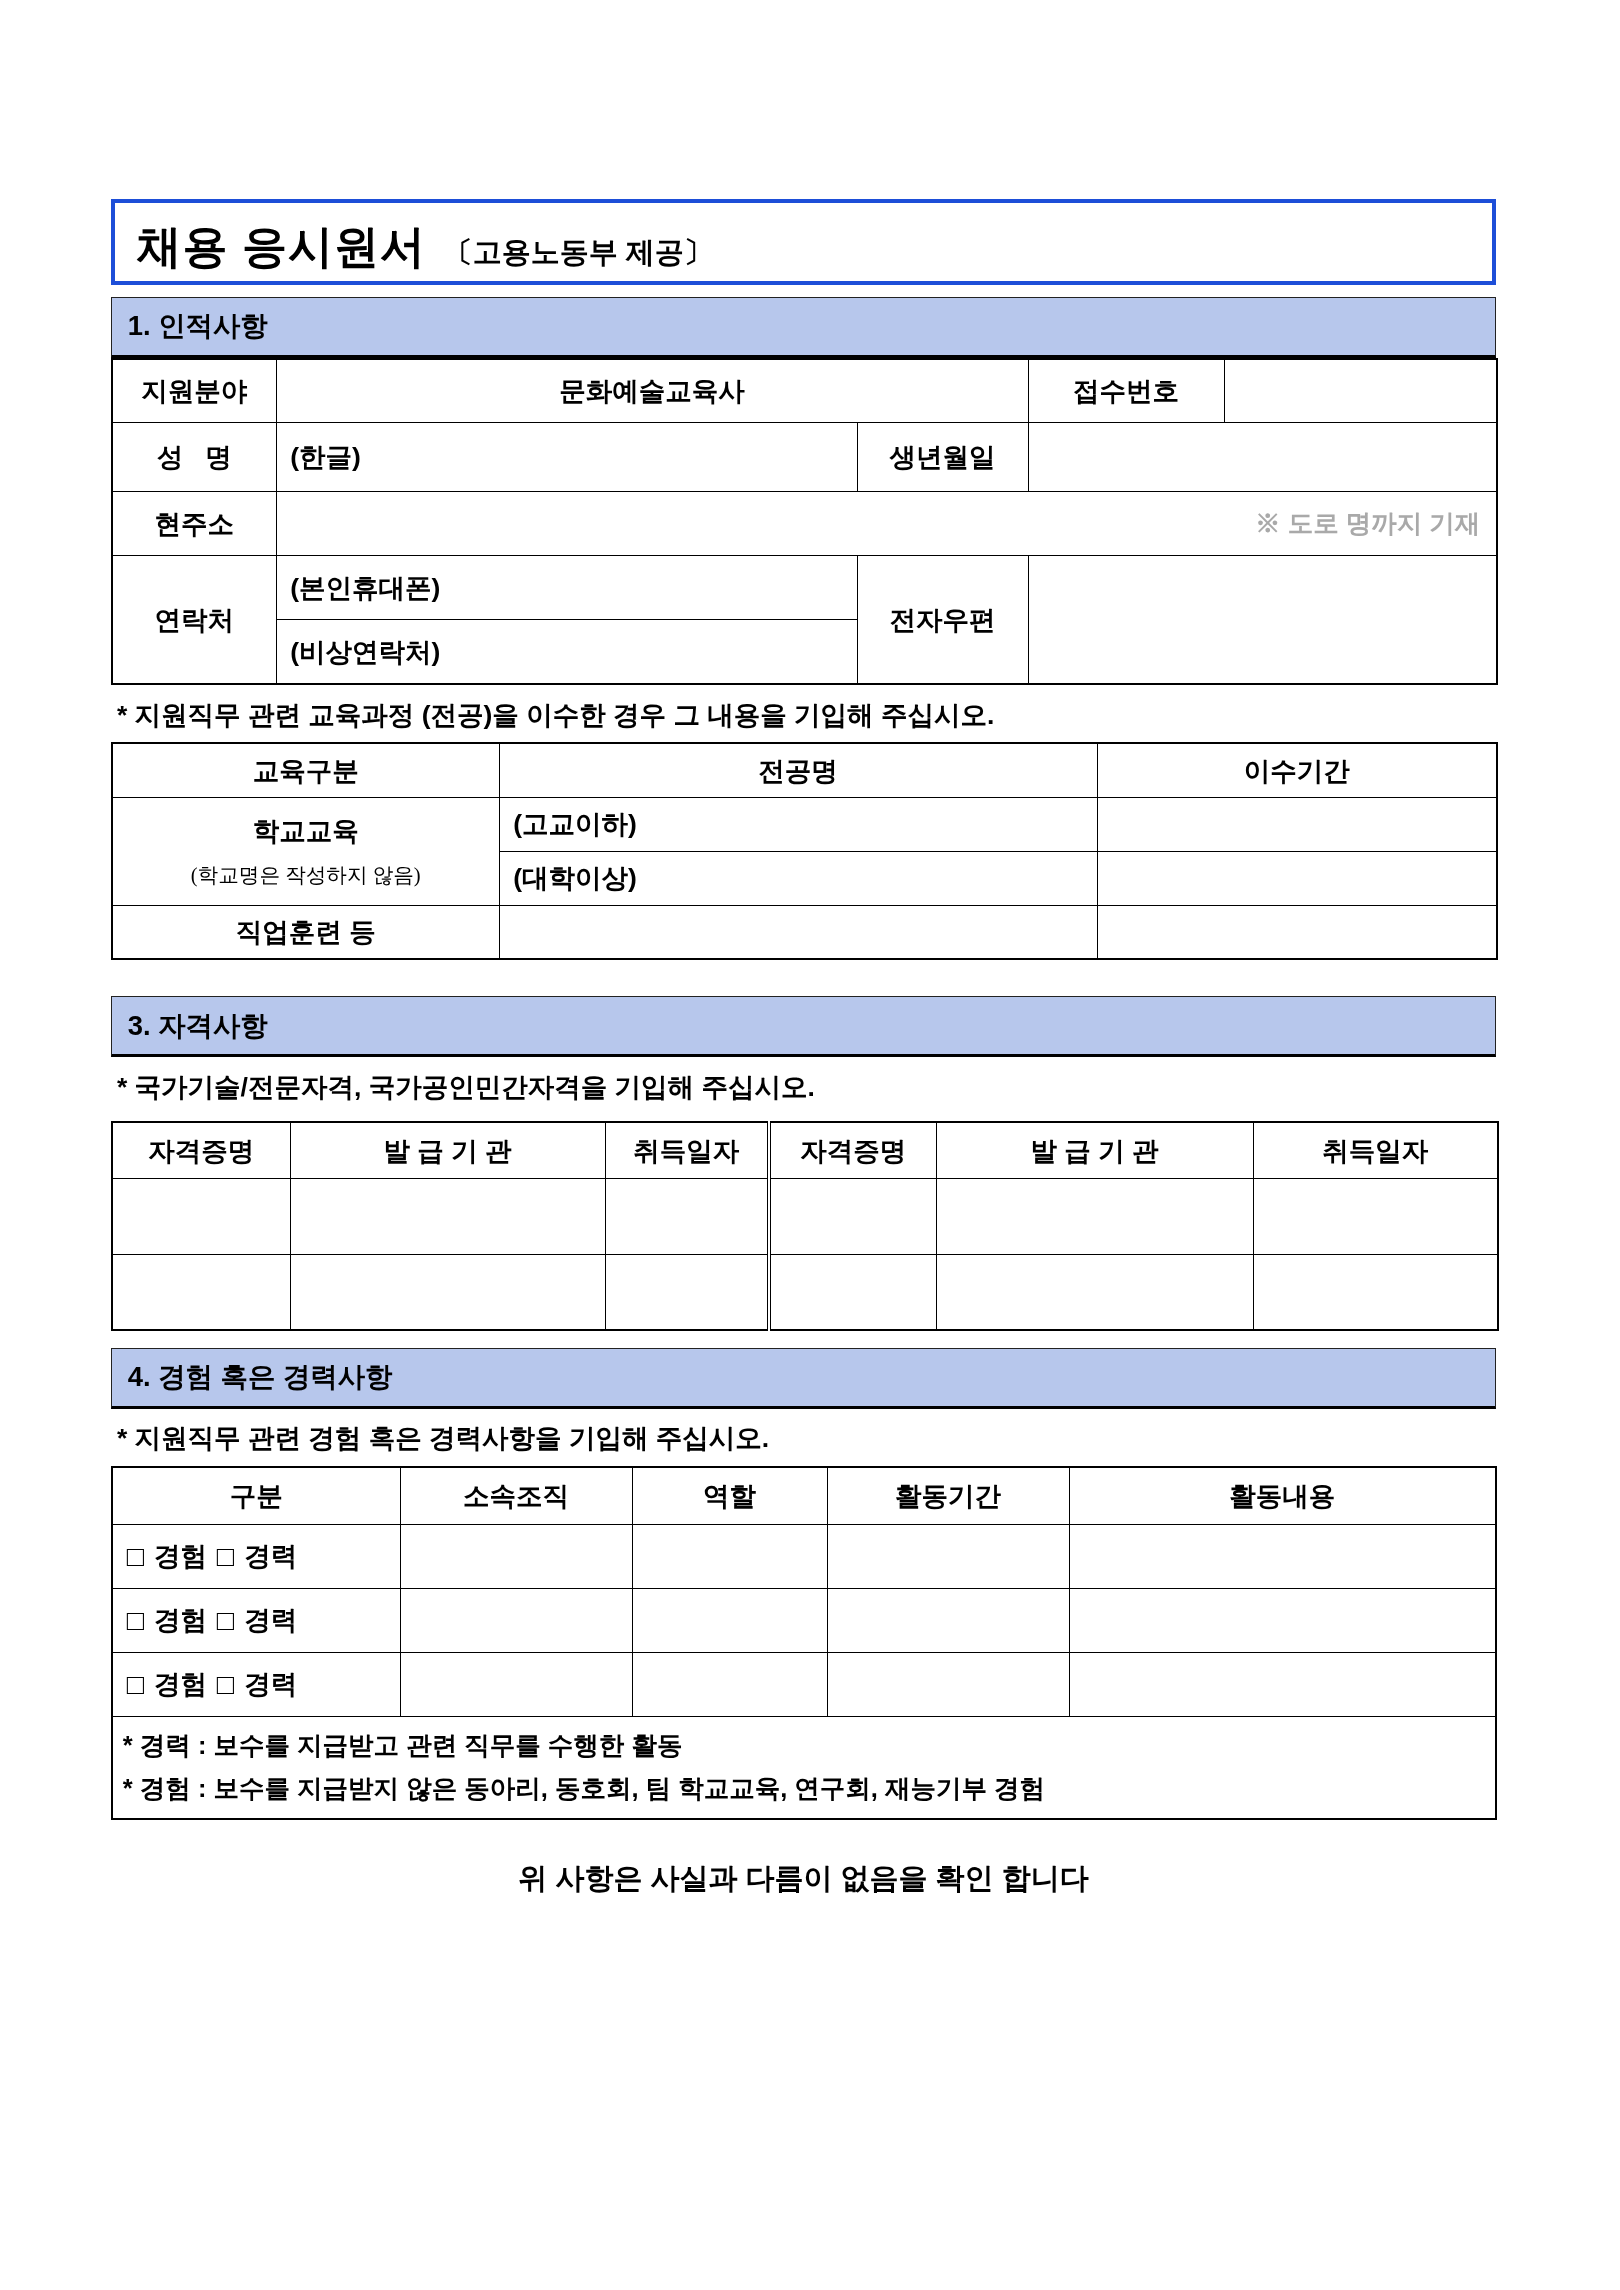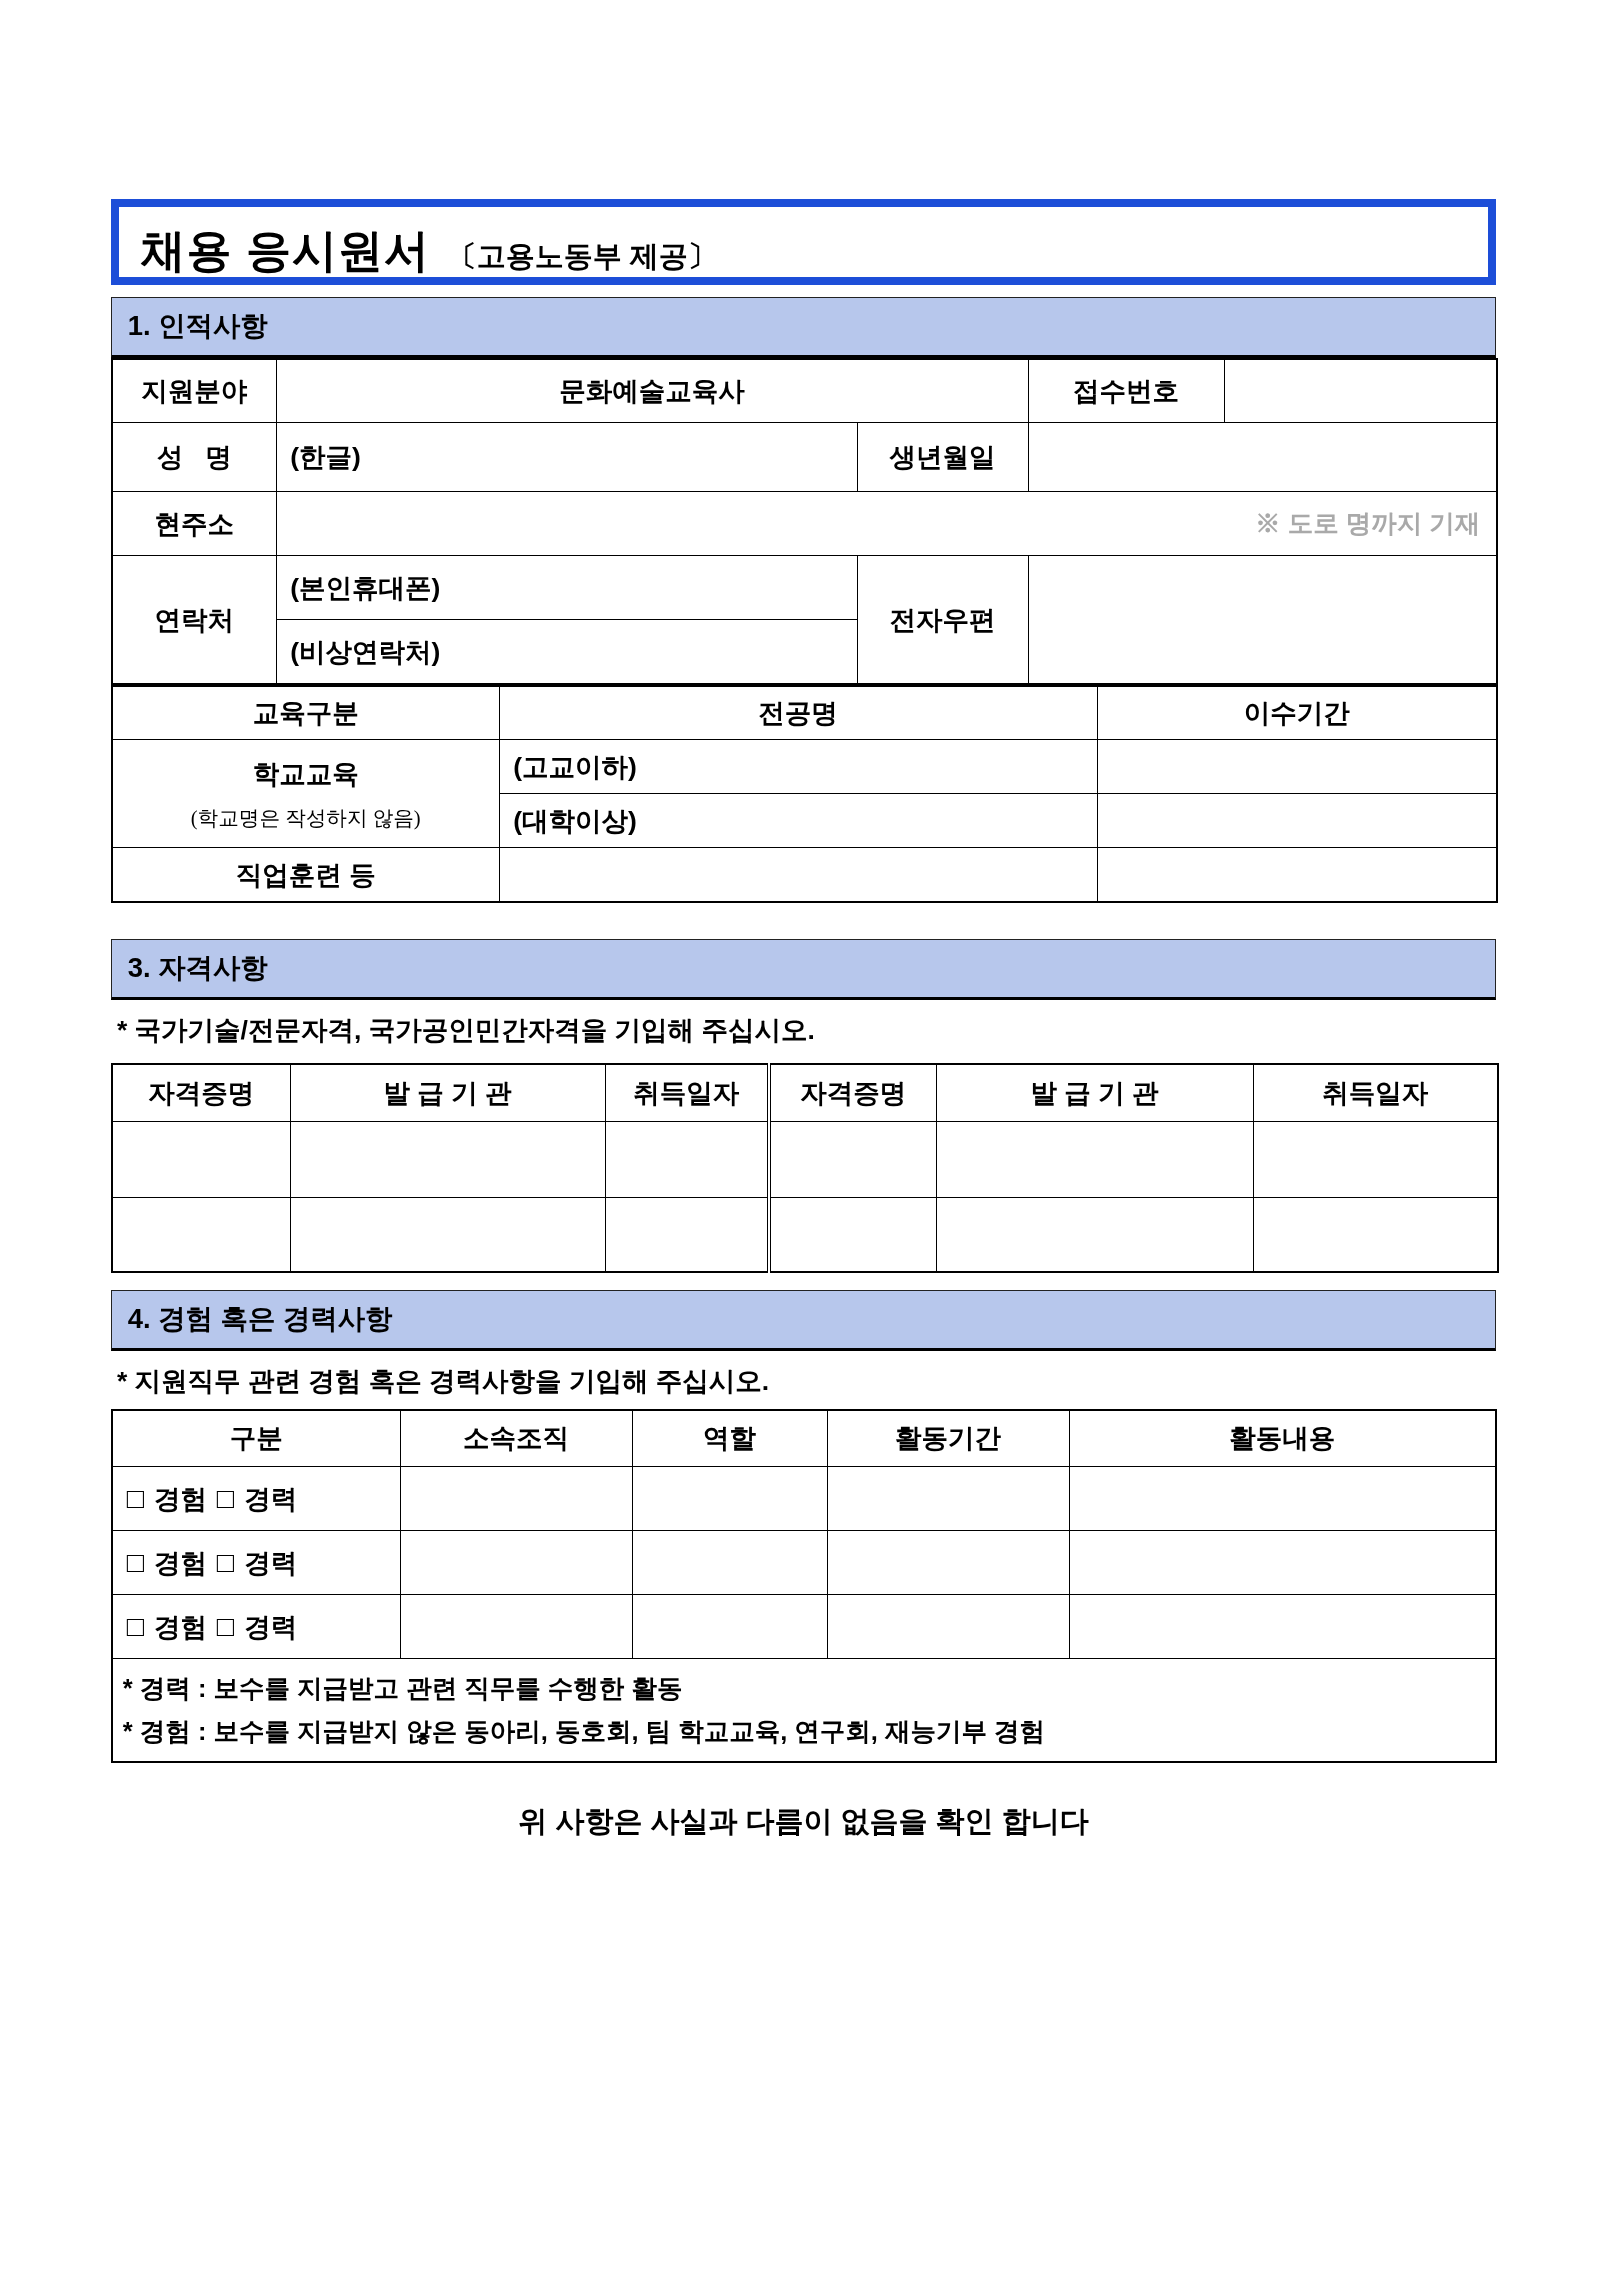--- a/index.html
+++ b/index.html
@@ -11,21 +11,21 @@
     color:#000;
     box-sizing:border-box;
     padding:199px 111px 0 111px;
     margin:0 auto;
     overflow:hidden;
   }
   .content{width:1385px;}
 
   
   .title-box{
-    height:86px;border:8px solid #1d4ed8;box-sizing:border-box;
+    height:86px;border:4px solid #1d4ed8;box-sizing:border-box;
     display:flex;align-items:baseline;padding:13.7px 0 0 21.6px;
   }
   .title-main{font-size:45px;font-weight:900;letter-spacing:1px;line-height:59px;}
   .title-sub{font-size:29px;font-weight:800;margin-left:17.6px;}
 
   
   .band{
     margin-top:11.8px;
     height:61px;box-sizing:border-box;
     background:var(--band,#b7c7ec);
@@ -120,20 +120,21 @@
       <td class="l"><span>(본인휴대폰)</span></td>
       <td class="c" rowspan="2">전자우편</td>
       <td colspan="2" rowspan="2"></td>
     </tr>
     <tr style="height:64px">
       <td class="l"><span>(비상연락처)</span></td>
     </tr>
   </tbody>
       </table>
 
+  <div class="note">* 지원직무 관련 교육과정 (전공)을 이수한 경우 그 내용을 기입해 주십시오.</div>
   <table>
     <colgroup>
           <col style="width:387px">
           <col style="width:598px">
           <col style="width:400px">
         </colgroup>
     <tbody>
           <tr style="height:54px">
       <th class="c">교육구분</th>
       <th class="c">전공명</th>

